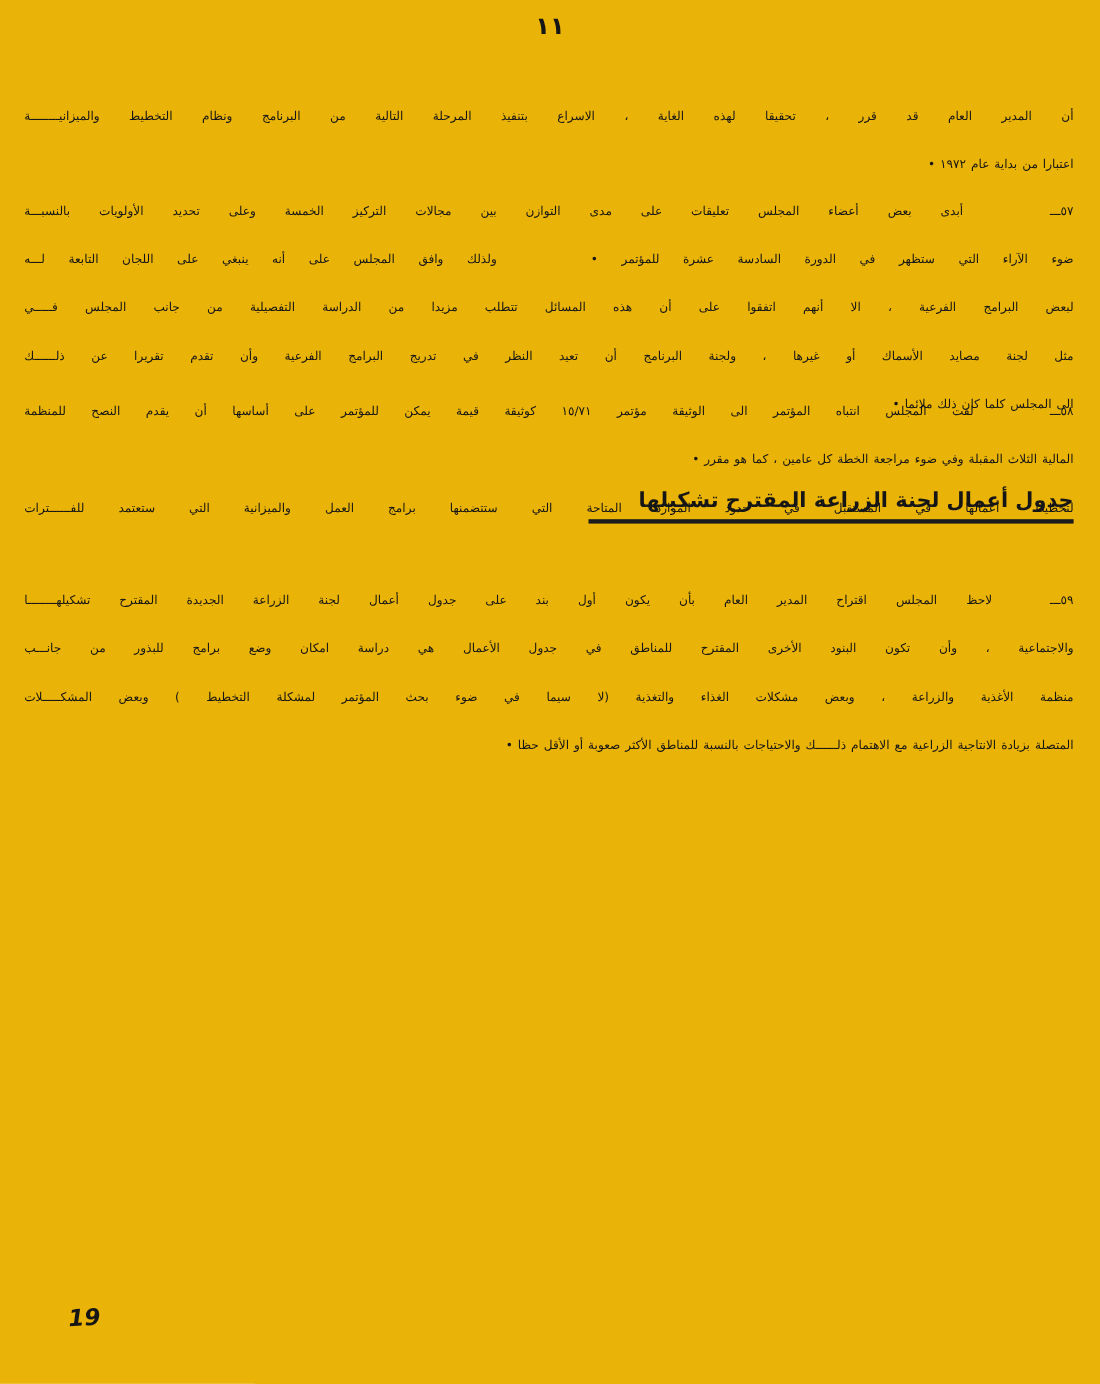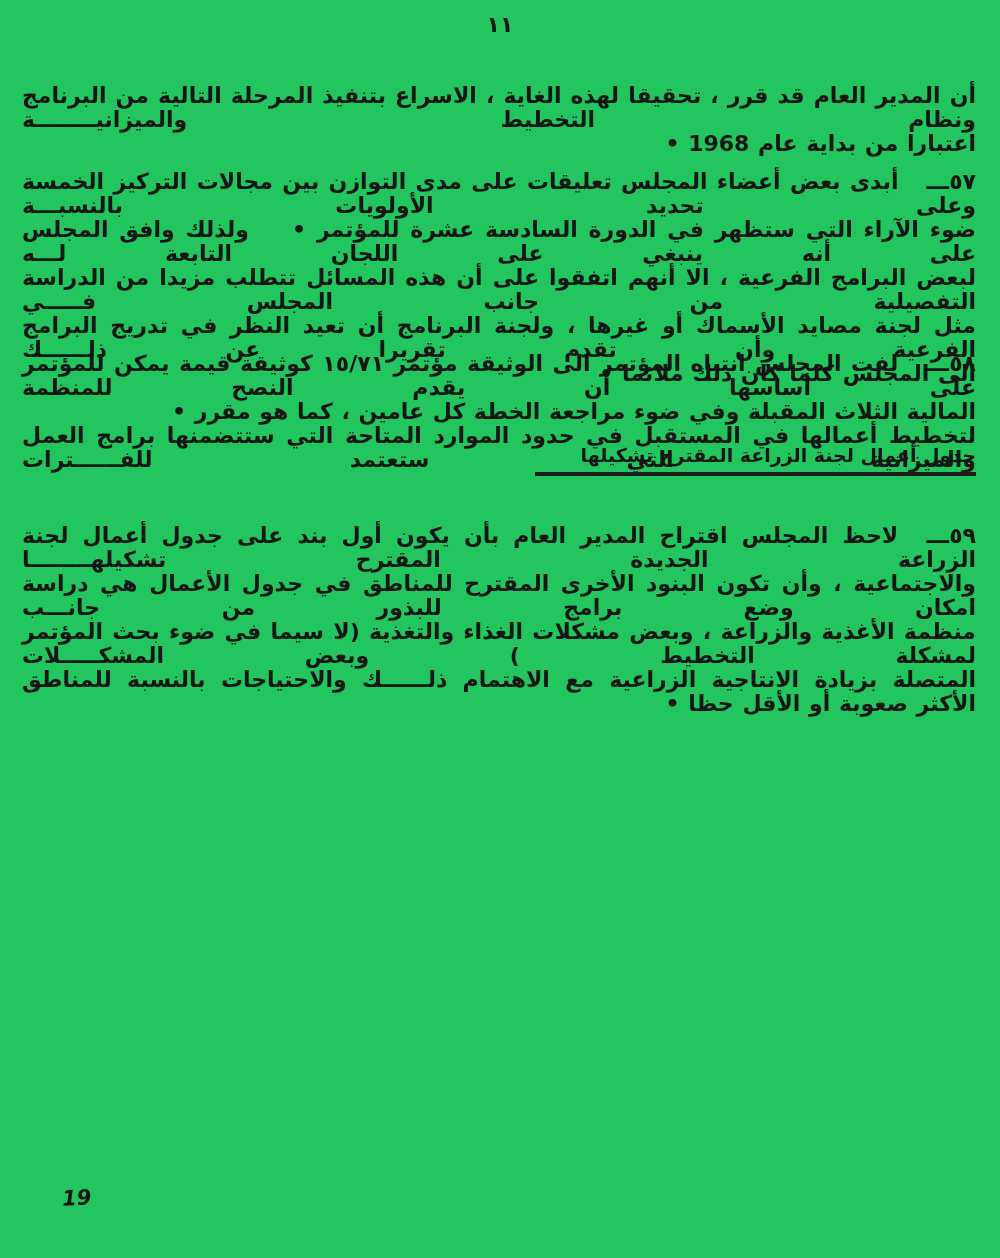--- a/index.html
+++ b/index.html
@@ -4,42 +4,42 @@
 <style>
   html,body{margin:0;padding:0;}
   body{
     width:1000px;height:1258px;
     background:#ffffff;
     font-family:"DejaVu Sans",sans-serif;
   }
   .page{
     position:relative;
     width:1000px;height:1258px;
-    background:#22c55e;
+    background:#eab308;
     color:#161616;
     overflow:hidden;
   }
   .page-number{
     position:absolute;top:12px;left:0;right:0;
     text-align:center;
     font-size:22px;font-weight:bold;
     letter-spacing:2px;
   }
   .content{
     position:absolute;top:0;right:24px;left:22px;bottom:0;
     direction:rtl;
     unicode-bidi:embed;
   }
   .paragraph{
     position:absolute;right:0;left:0;
   }
   .line{
-    font-size:22px;
-    font-weight:bold;
-    line-height:24px;
+    font-size:11px;
+    font-weight:normal;
+    line-height:44px;
     text-align:justify;
     text-align-last:justify;
     word-spacing:1px;
     white-space:normal;
   }
   .line.last{
     text-align-last:right;
   }
   .heading-block{
     position:absolute;right:0;left:0;
@@ -69,21 +69,21 @@
 </style>
 </head>
 <body>
 
 <div class="page">
   <div class="page-number">١١</div>
 
   <div class="content" id="content">
       <div id="para-continuation" class="paragraph">
         <div class="line">أن المدير العام قد قرر ، تحقيقا لهذه الغاية ، الاسراع بتنفيذ المرحلة التالية من البرنامج ونظام التخطيط والميزانيــــــــة</div>
-        <div class="line last">اعتبارا من بداية عام 1968 •</div>
+        <div class="line last">اعتبارا من بداية عام ١٩٧٢ •</div>
       </div>
       <div id="para-57" class="paragraph">
         <div class="line">٥٧ـــ&nbsp;&nbsp; أبدى بعض أعضاء المجلس تعليقات على مدى التوازن بين مجالات التركيز الخمسة وعلى تحديد الأولويات بالنسبـــة</div>
         <div class="line">ضوء الآراء التي ستظهر في الدورة السادسة عشرة للمؤتمر •&nbsp;&nbsp;&nbsp; ولذلك وافق المجلس على أنه ينبغي على اللجان التابعة لـــه</div>
         <div class="line">لبعض البرامج الفرعية ، الا أنهم اتفقوا على أن هذه المسائل تتطلب مزيدا من الدراسة التفصيلية من جانب المجلس فـــــي</div>
         <div class="line">مثل لجنة مصايد الأسماك أو غيرها ، ولجنة البرنامج أن تعيد النظر في تدريج البرامج الفرعية وأن تقدم تقريرا عن ذلــــــك</div>
         <div class="line last">الى المجلس كلما كان ذلك ملائما •</div>
       </div>
       <div id="para-58" class="paragraph">
         <div class="line">٥٨ـــ&nbsp;&nbsp; لفت المجلس انتباه المؤتمر الى الوثيقة مؤتمر ١٥/٧١ كوثيقة قيمة يمكن للمؤتمر على أساسها أن يقدم النصح للمنظمة</div>

